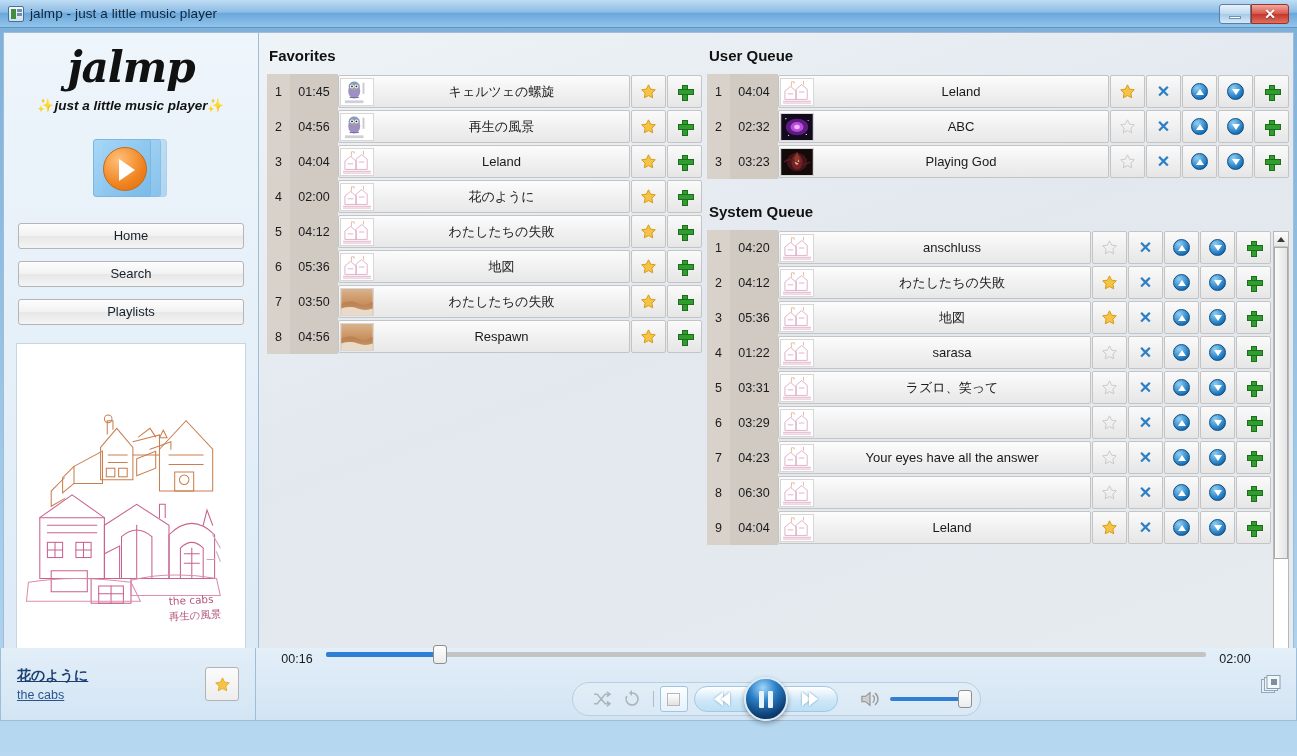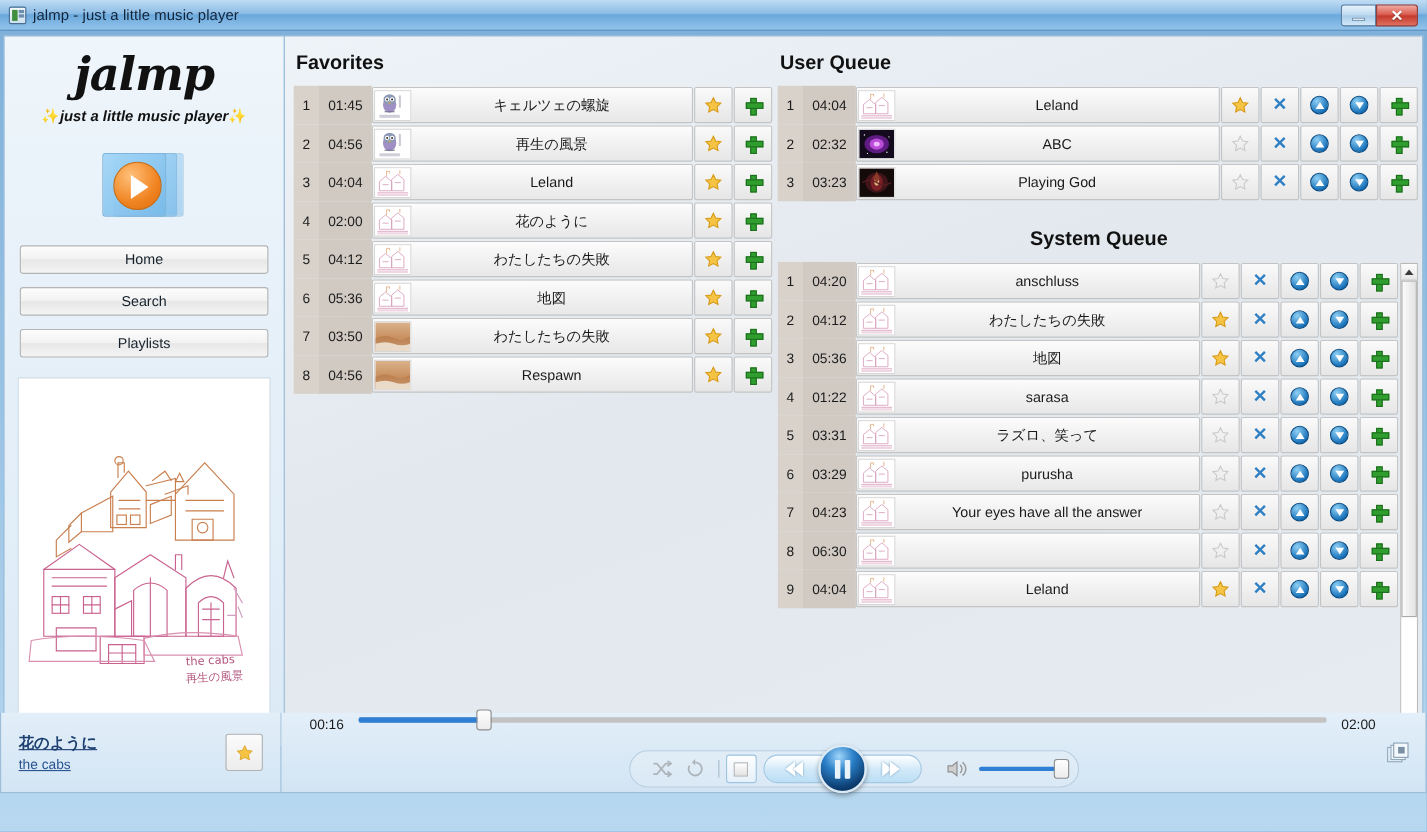--- a/index.html
+++ b/index.html
@@ -143,21 +143,21 @@
     background:linear-gradient(160deg,#eef3f8 0%, #e2e8ed 45%, #e6ebf0 100%);
     border:1px solid #9dbdd8; border-left:none;
     height:648px;
     display:flex;
   }
   .column { padding:10px 0 0 0; }
   #col-fav { width:443px; flex:none; padding-left:8px;}
   #col-queues { flex:1; padding-left:5px; padding-right:4px; display:flex; flex-direction:column;}
 
   .sectitle {
-    font-size:18px; font-weight:bold; color:#111; margin:4px 0 10px 2px;
+    font-size:15px; font-weight:bold; color:#111; margin:4px 0 10px 2px;
   }
 
   
   .tracklist { display:flex; flex-direction:column; }
   .track {
     display:flex; align-items:stretch; height:35px;
   }
   .t-num {
     width:23px; flex:none; background:#d8d2cb;
     display:flex;align-items:center;justify-content:center;
@@ -759,21 +759,21 @@
                 <span class="arrowb down">
                   <i></i>
                 </span>
               </div>
               <div class="t-btn">
                 <span class="plus"></span>
               </div>
             </div>
           </div>
 
-        <div class="sectitle" style="margin-top:24px;text-align:center;">System Queue</div>
+        <div class="sectitle" style="margin-top:24px;">System Queue</div>
         <div id="sysq-wrap">
           <div id="sysq-list">
               <div class="track">
                 <div class="t-num">1</div>
                 <div class="t-time">04:20</div>
                 <div class="t-main">
                   <div class="t-thumb">
                     <svg viewBox="0 0 34 28">
                       <rect width="34" height="28" fill="#ffffff"></rect>
                       <g stroke="#d79ab8" fill="none" stroke-width="0.8">
@@ -1002,21 +1002,20 @@
                         <path d="M2 24 L32 24"></path>
                         <path d="M7 16 L13 16 M19 14 L25 14"></path>
                       </g>
                       <g stroke="#e0a97c" fill="none" stroke-width="0.8">
                         <path d="M11 8 L11 3 L14 3 L14 5"></path>
                         <path d="M24 6 L24 2"></path>
                       </g>
                       <path d="M2 25 L32 25 L32 27 L2 27 Z" fill="#f0d6e2"></path>
                     </svg>
                   </div>
-                  <div class="t-title">purusha</div>
                 </div>
                 <div class="t-btn">
                   <svg class="star" viewBox="0 0 24 24">
                     <path d="M12 2.6l2.95 6.1 6.65.93-4.82 4.64 1.16 6.6L12 17.75 6.06 20.87l1.16-6.6L2.4 9.63l6.65-.93z" fill="none" stroke="#c9c9c9" stroke-width="1.4"></path>
                   </svg>
                 </div>
                 <div class="t-btn">
                   <span class="xmark">✕</span>
                 </div>
                 <div class="t-btn">

